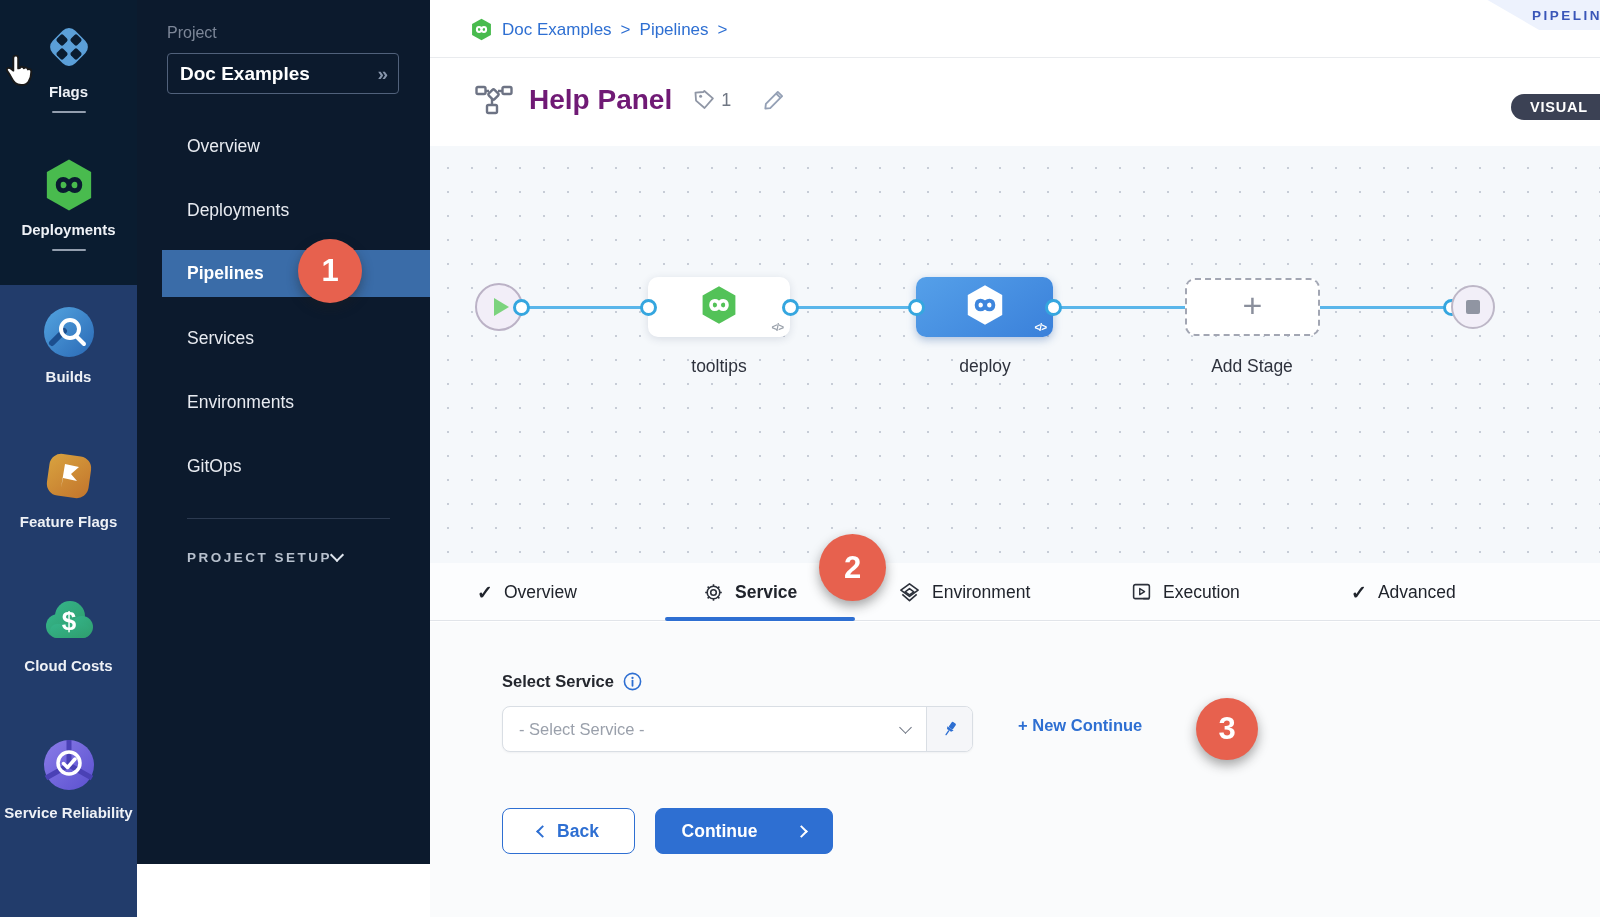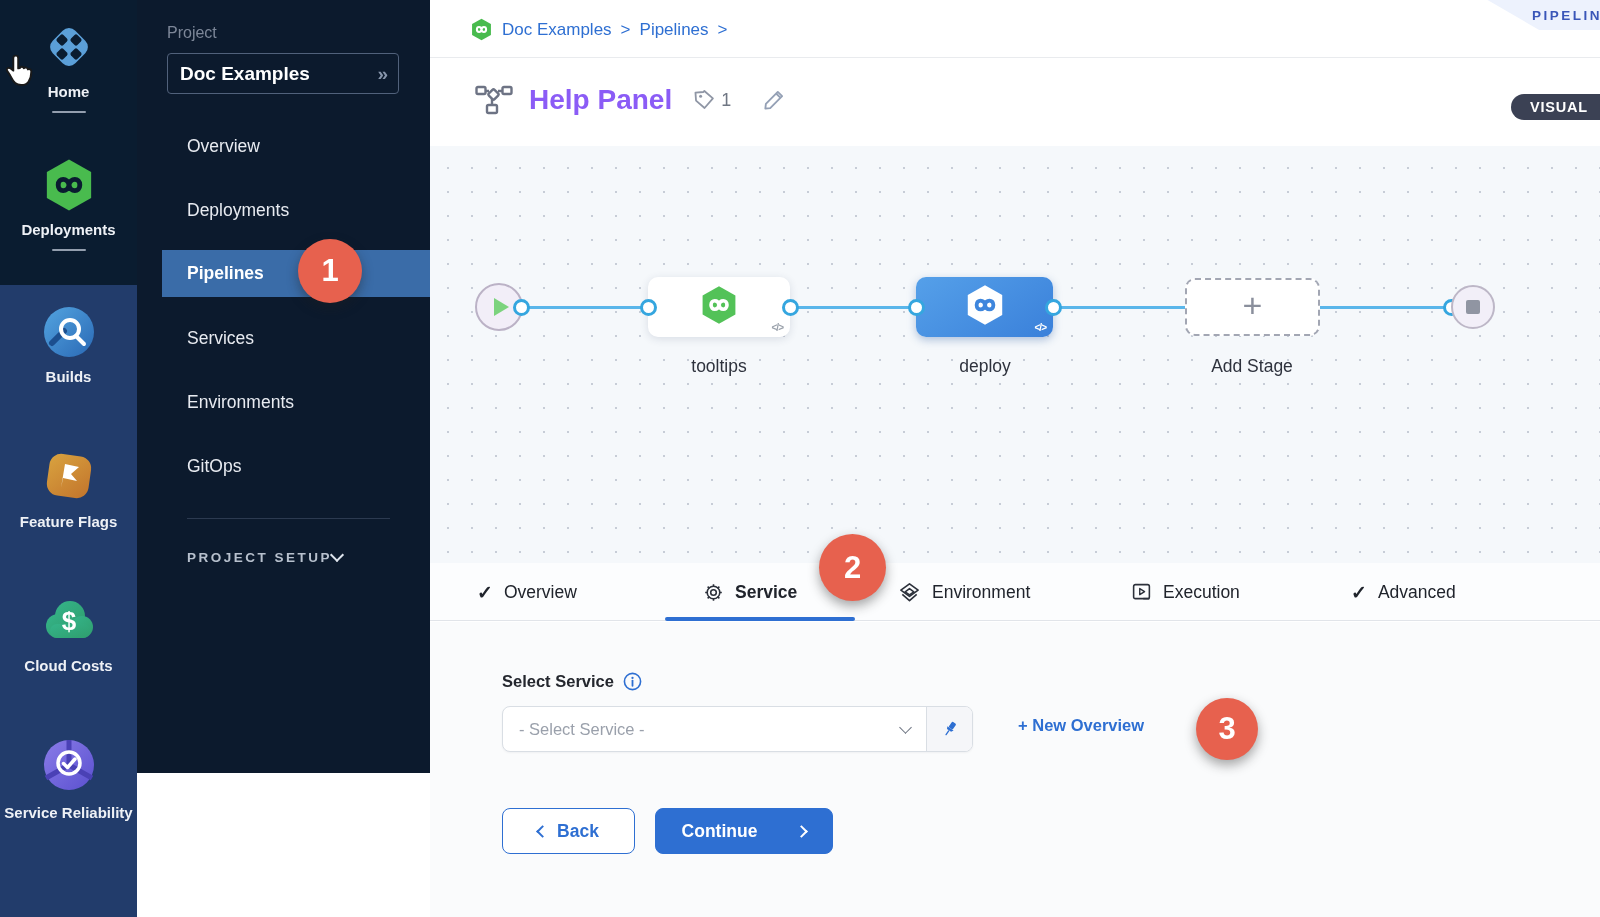--- a/index.html
+++ b/index.html
@@ -11,42 +11,42 @@
   .abs { position:absolute; }
 
   
   #module-nav { left:0; top:0; width:137px; height:917px; background:#0a1c30; }
   #module-nav-lower { left:0; top:285px; width:137px; height:632px; background:#223c6b; }
   .mod-item { left:0; width:137px; text-align:center; color:#eef1f6; font-size:15px; font-weight:600; }
   .mod-item .mod-icon { display:block; margin:0 auto 9px; }
   .mod-underline { width:34px; height:2px; background:#939eae; margin:11px auto 0; border-radius:1px; }
 
   
-  #project-nav { left:137px; top:0; width:293px; height:773px; background:#0c1a2d; }
+  #project-nav { left:137px; top:0; width:293px; height:864px; background:#0c1a2d; }
   .proj-label { left:30px; top:24px; color:#7d8798; font-size:16px; }
   .proj-box { left:30px; top:53px; width:232px; height:41px; border:1px solid #51617b; border-radius:4px;
               display:flex; align-items:center; justify-content:space-between; padding:0 12px; }
   .proj-box .pname { color:#ffffff; font-size:19px; font-weight:700; }
   .proj-box .pexp { color:#8795ab; font-size:19px; font-weight:700; letter-spacing:-2px; }
   .side-item { left:50px; height:30px; display:flex; align-items:center; color:#e8ebf1; font-size:17.5px; }
   .side-sel-row { left:25px; top:250px; width:268px; height:47px; background:#3a6ca8; }
   .side-sel-row .side-sel-label { position:absolute; left:25px; top:0; height:47px; display:flex; align-items:center;
        color:#ffffff; font-size:17.5px; font-weight:600; }
   .side-div { left:50px; top:518px; width:203px; height:1px; background:#2c3a50; }
   .setup-row { left:50px; top:550px; display:flex; align-items:center; color:#b7c0cd;
                font-size:13.5px; font-weight:700; letter-spacing:2.5px; }
   .chev { display:inline-block; width:10px; height:10px; border-right:2px solid #dfe5ee; border-bottom:2px solid #dfe5ee; transform:rotate(45deg); }
 
   
   #content { left:430px; top:0; width:1170px; height:917px; background:#ffffff; }
   .crumb-row { left:40px; top:18px; display:flex; align-items:center; gap:9px; font-size:17px; color:#2e6fd2; }
   .crumb-row a { color:#2e6fd2; text-decoration:none; }
   .hdr-div1 { left:0; top:57px; width:1170px; height:1px; background:#e9ebee; }
   .title-row { left:45px; top:84px; display:flex; align-items:center; gap:16px; }
-  .page-title { font-size:28px; font-weight:700; color:#8b5cf6; }
+  .page-title { font-size:28px; font-weight:700; color:#701a75; }
   .tag-wrap { display:flex; align-items:center; gap:5px; color:#6f7683; font-size:18px; margin-left:4px; }
   .ribbon { top:0; right:0; width:152px; height:30px; background:#edf2fd;
             clip-path:polygon(26% 0, 100% 0, 100% 100%, 60% 100%);
             display:flex; align-items:center; justify-content:flex-end; }
   .ribbon span { color:#3a56b8; font-size:13.5px; font-weight:700; letter-spacing:2.5px; margin-right:-2px; }
   .visual-badge { top:94px; right:-14px; height:26px; background:#3b4154; border-radius:14px;
                   display:flex; align-items:center; padding:0 26px 0 19px; color:#fff;
                   font-size:14.5px; font-weight:700; letter-spacing:0.8px; }
 
   
@@ -116,21 +116,21 @@
     <div id="module-nav-lower" class="abs"></div>
 
     <div class="abs mod-item" style="top:20px;">
       <svg class="mod-icon" width="54" height="54" viewBox="0 0 54 54">
         <rect x="11" y="11" width="32" height="32" rx="9" transform="rotate(45 27 27)" fill="#5b9fd8"></rect>
         <rect x="15.5" y="15.5" width="9" height="9" rx="2" transform="rotate(45 20 20)" fill="#0a1c30"></rect>
         <rect x="29.5" y="15.5" width="9" height="9" rx="2" transform="rotate(45 34 20)" fill="#0a1c30"></rect>
         <rect x="15.5" y="29.5" width="9" height="9" rx="2" transform="rotate(45 20 34)" fill="#0a1c30"></rect>
         <rect x="29.5" y="29.5" width="9" height="9" rx="2" transform="rotate(45 34 34)" fill="#0a1c30"></rect>
       </svg>
-      <span>Home</span>
+      <span>Flags</span>
       <div class="mod-underline"></div>
     </div>
 
     <div class="abs mod-item" style="top:158px;">
       <svg class="mod-icon" width="54" height="54" viewBox="0 0 100 100">
         <path d="M50 3 L91 26 L91 74 L50 97 L9 74 L9 26 Z" fill="#49bb4e"></path>
         <path d="M30 50 C30 36 48 36 50 50 C52 64 70 64 70 50 C70 36 52 36 50 50 C48 64 30 64 30 50" fill="none" stroke="#0a1c30" stroke-width="9" stroke-linecap="round"></path>
       </svg>
       <span>Deployments</span>
       <div class="mod-underline"></div>
@@ -392,21 +392,21 @@
           <svg width="20" height="20" viewBox="0 0 24 24">
             <g transform="rotate(35 12 12)" fill="#2e6fd2">
               <rect x="9" y="3" width="6" height="8" rx="1.4"></rect>
               <path d="M7.5 11 L16.5 11 L15 14 L9 14 Z"></path>
               <rect x="11.2" y="14" width="1.6" height="7" rx="0.8"></rect>
             </g>
           </svg>
         </div>
       </div>
 
-      <div class="abs new-service">+ New Overview</div>
+      <div class="abs new-service">+ New Continue</div>
 
       <div class="abs btn btn-back">
         <span class="chev-sm chev-left"></span>
         <span>Back</span>
       </div>
       <div class="abs btn btn-continue">
         <span>Continue</span>
         <span class="chev-sm chev-right"></span>
       </div>
     </div>

